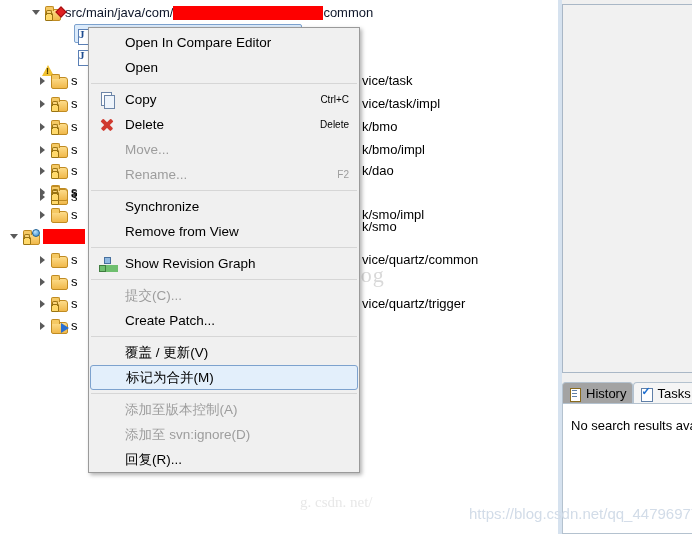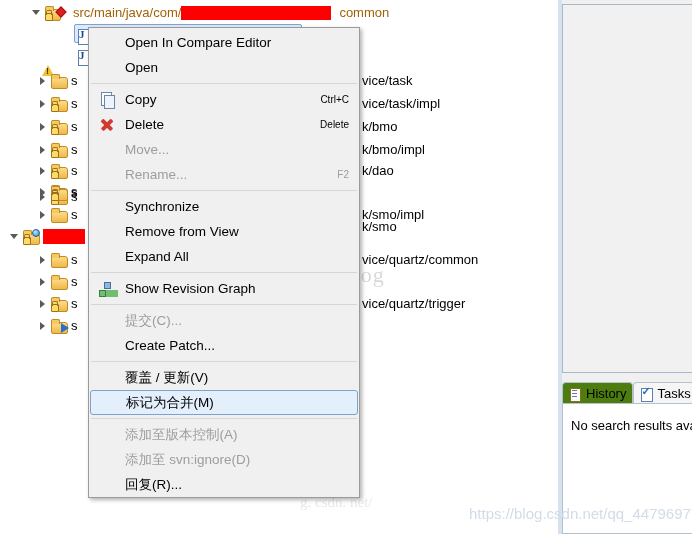--- a/index.html
+++ b/index.html
@@ -204,21 +204,21 @@
     color: #4a3a00;
     font-weight: bold;
   }
 
   .redbar {
     display: inline-block;
     height: 14px;
     background: #fe0000;
     vertical-align: middle;
   }
-  .path-text { color: #a16207; padding-left: 8px; }
+  .path-text { color: #0f172a; }
 
   .row-selected-box {
     position: absolute;
     border: 1px solid #7da2ce;
     background: #dcebfb;
     border-radius: 2px;
     height: 19px;
   }
 
   
@@ -256,21 +256,21 @@
     height: 22px;
     padding: 0 6px 0 5px;
     font-size: 13px;
     color: #000;
     background: #f5f5f5;
     border: 1px solid #b4c2cf;
     border-bottom: none;
     border-radius: 4px 4px 0 0;
     white-space: nowrap;
   }
-  .tab.active { background: #4d7c0f; }
+  .tab.active { background: #a3a3a3; }
   .tab-ic { width: 14px; height: 14px; position: relative; flex: 0 0 14px; }
   .tab-ic.history::before {
     content: "";
     position: absolute; left: 2px; top: 1px;
     width: 9px; height: 12px;
     background: #fff; border: 1px solid #8a6b1e;
   }
   .tab-ic.history::after {
     content: "";
     position: absolute; left: 4px; top: 3px;
@@ -612,23 +612,20 @@
     </div>
 
     <div class="menu-sep"></div>
 
     <div class="menu-item">
       <span class="label">Synchronize</span>
     </div>
     <div class="menu-item">
       <span class="label">Remove from View</span>
     </div>
-    <div class="menu-item">
-      <span class="label">Expand All</span>
-    </div>
 
     <div class="menu-sep"></div>
 
     <div class="menu-item">
       <span class="menu-ic mi-graph"></span>
       <span class="label">Show Revision Graph</span>
     </div>
 
     <div class="menu-sep"></div>
 

